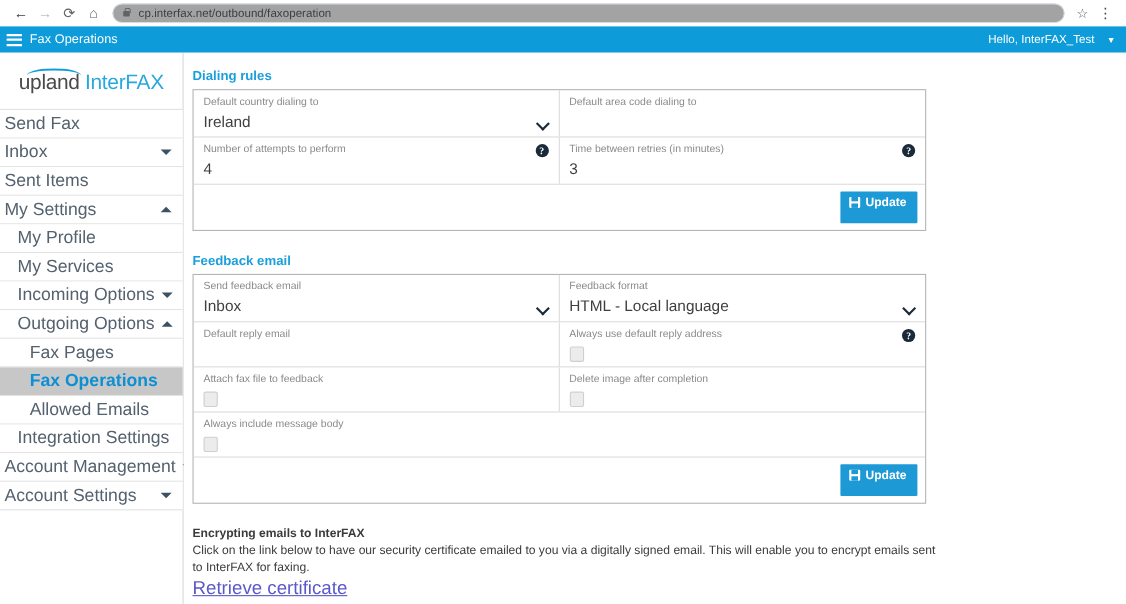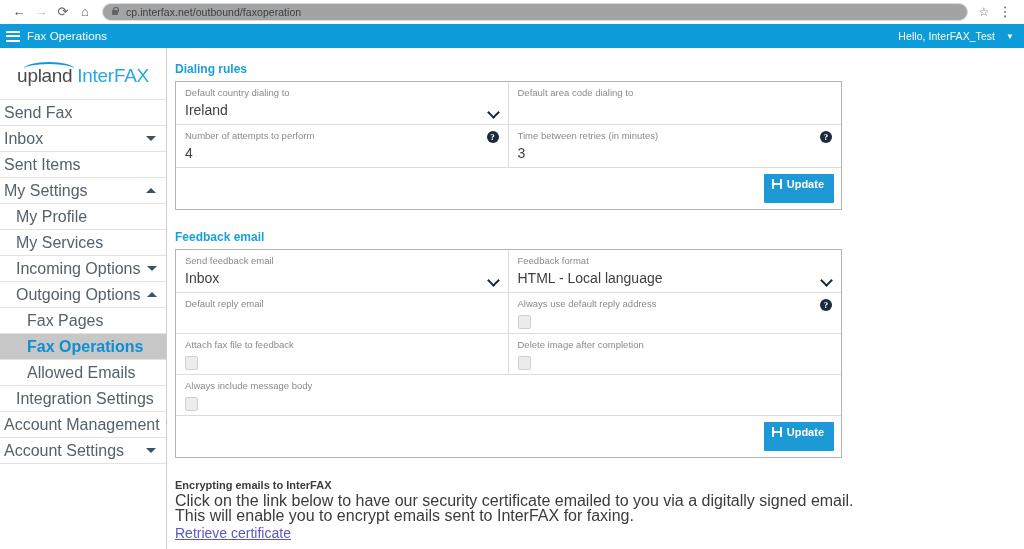--- a/index.html
+++ b/index.html
@@ -258,25 +258,25 @@
     width: 5.6px; height: 4px;
     background: #1d9ad6;
   }
 
   .encrypt-block { margin-top: 20px; width: 680px; }
   .encrypt-title {
     font-size: 11px; font-weight: bold; color: #3b3b3b;
     line-height: 15px;
   }
   .encrypt-body {
-    font-size: 16px; color: #3b3b3b; line-height: 14.5px;
+    font-size: 11px; color: #3b3b3b; line-height: 14.5px;
     margin-top: 1px;
   }
   .encrypt-link {
-    font-size: 14px; color: #5a58c8;
+    font-size: 17px; color: #5a58c8;
     text-decoration: underline;
     display: inline-block; margin-top: 2px;
     cursor: pointer;
   }
   .mt16 { margin-top: 20px; }
 </style>
 </head>
 <body>
 
 <div class="browser-bar">

